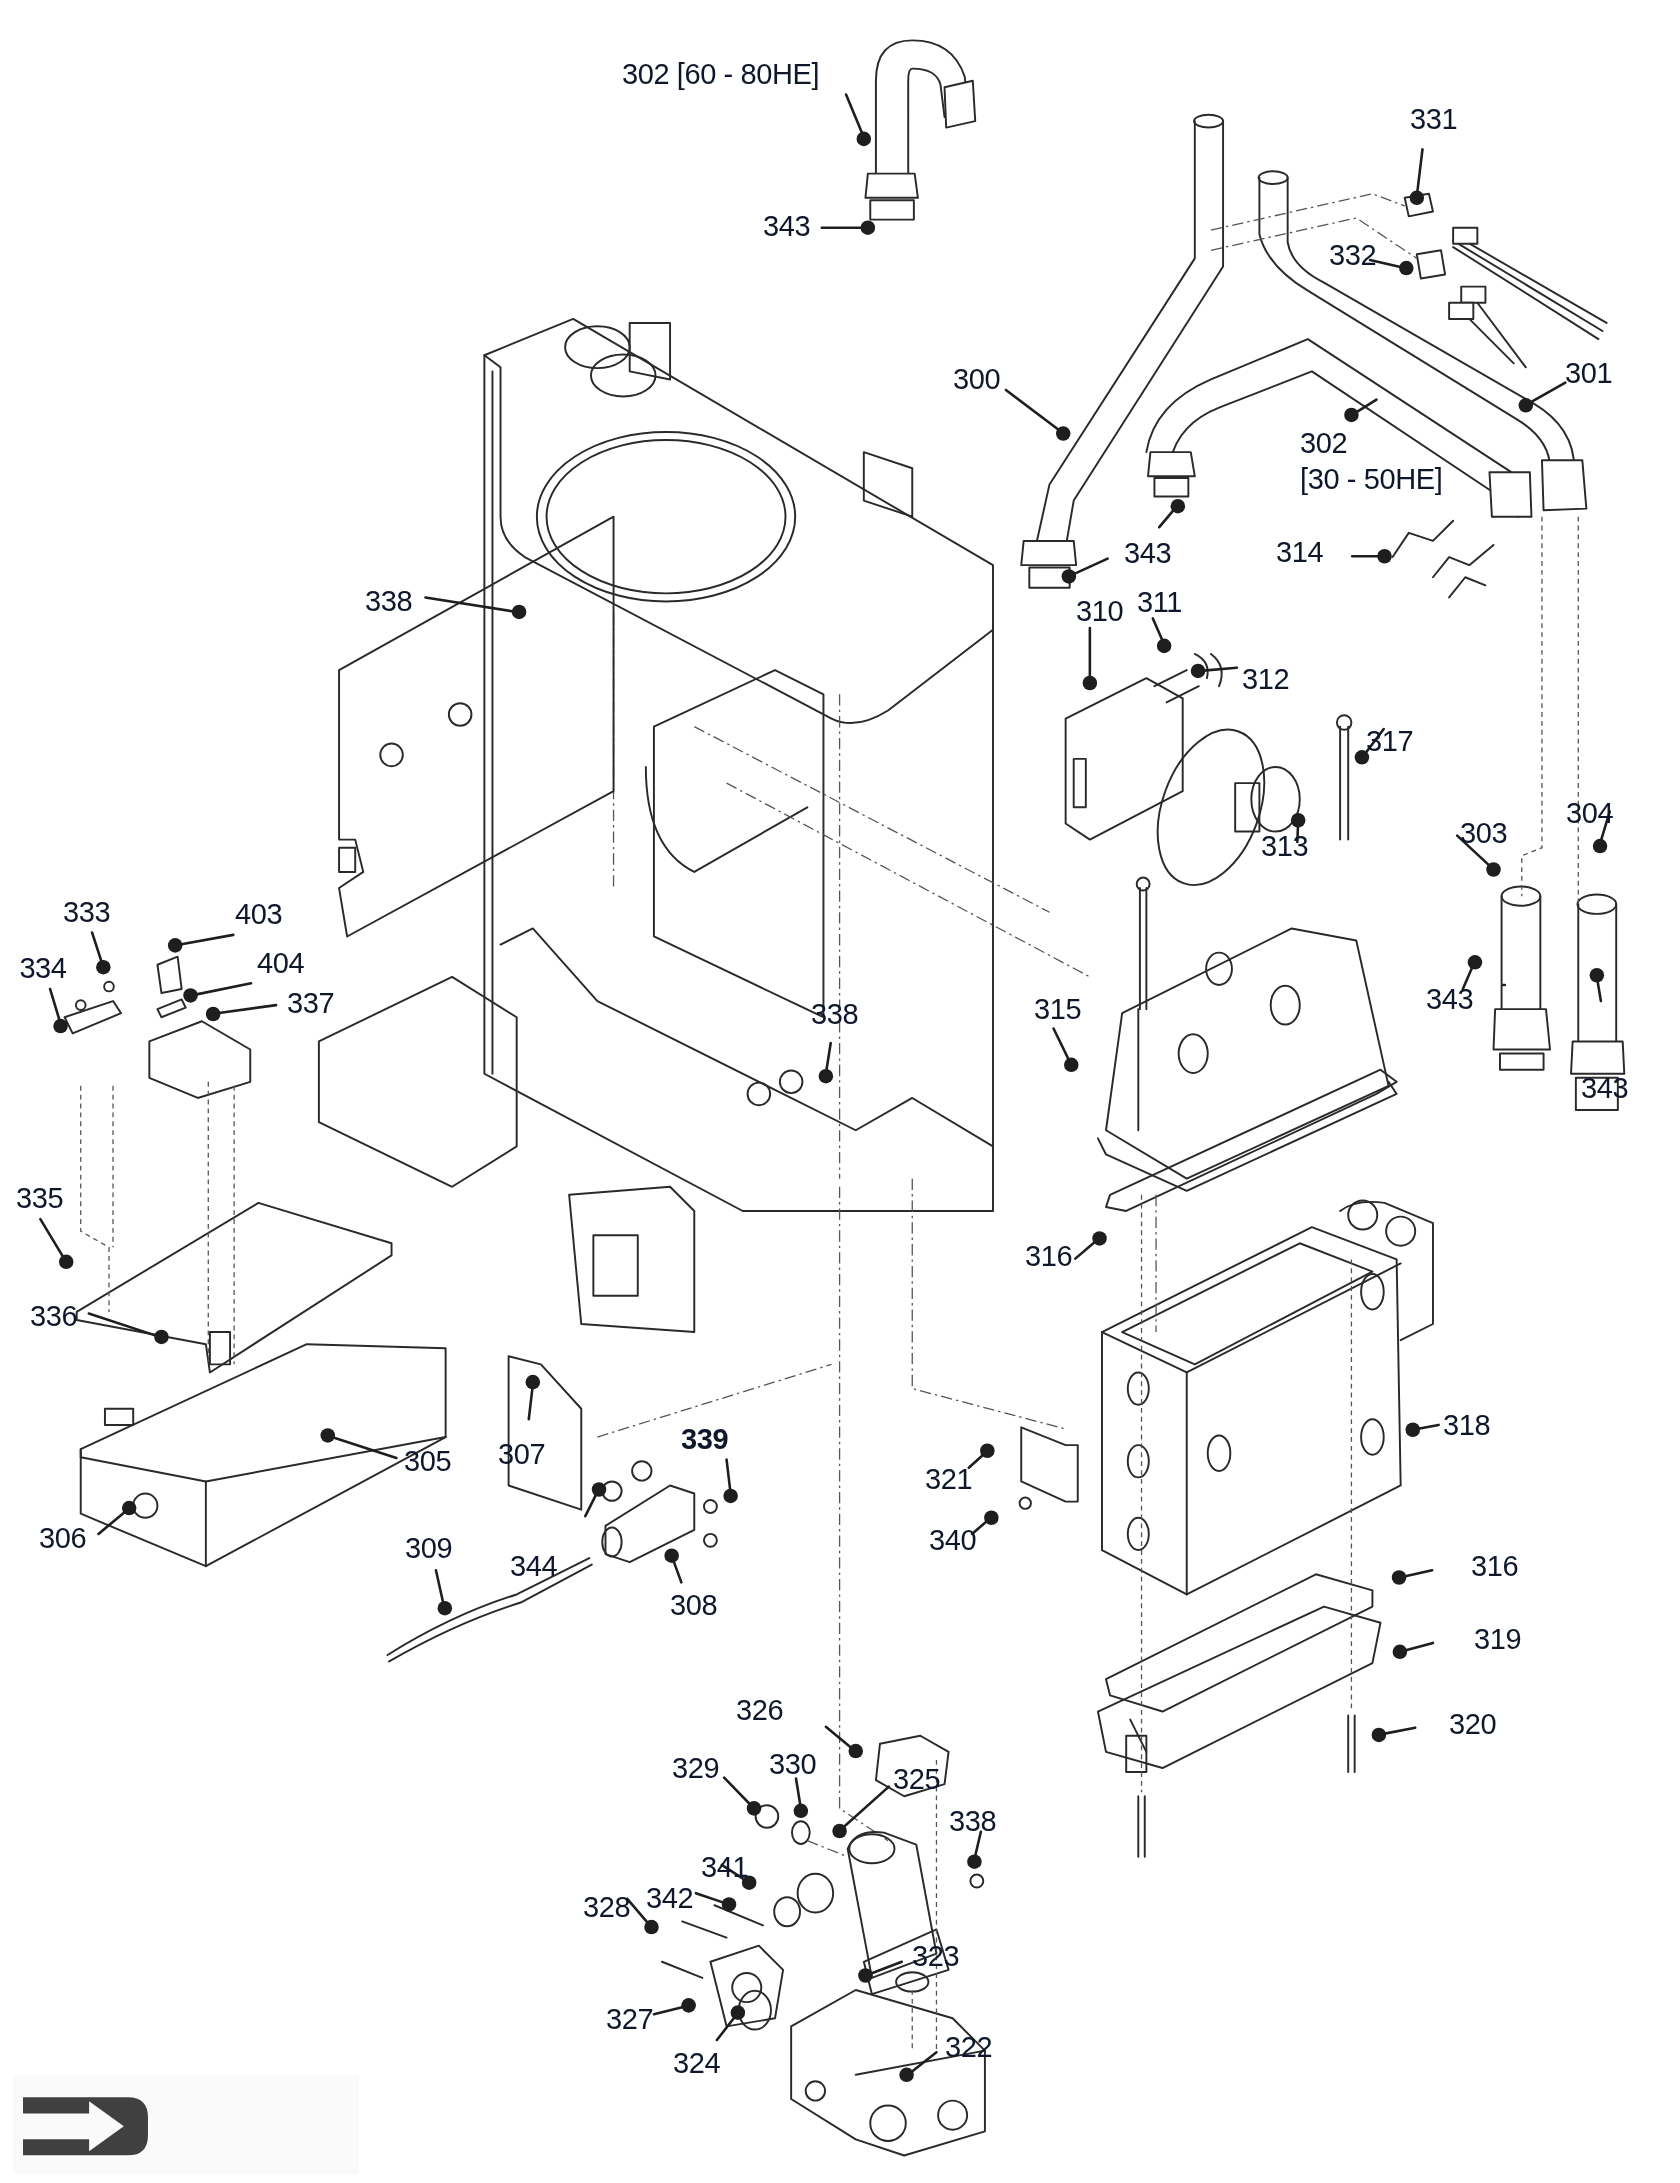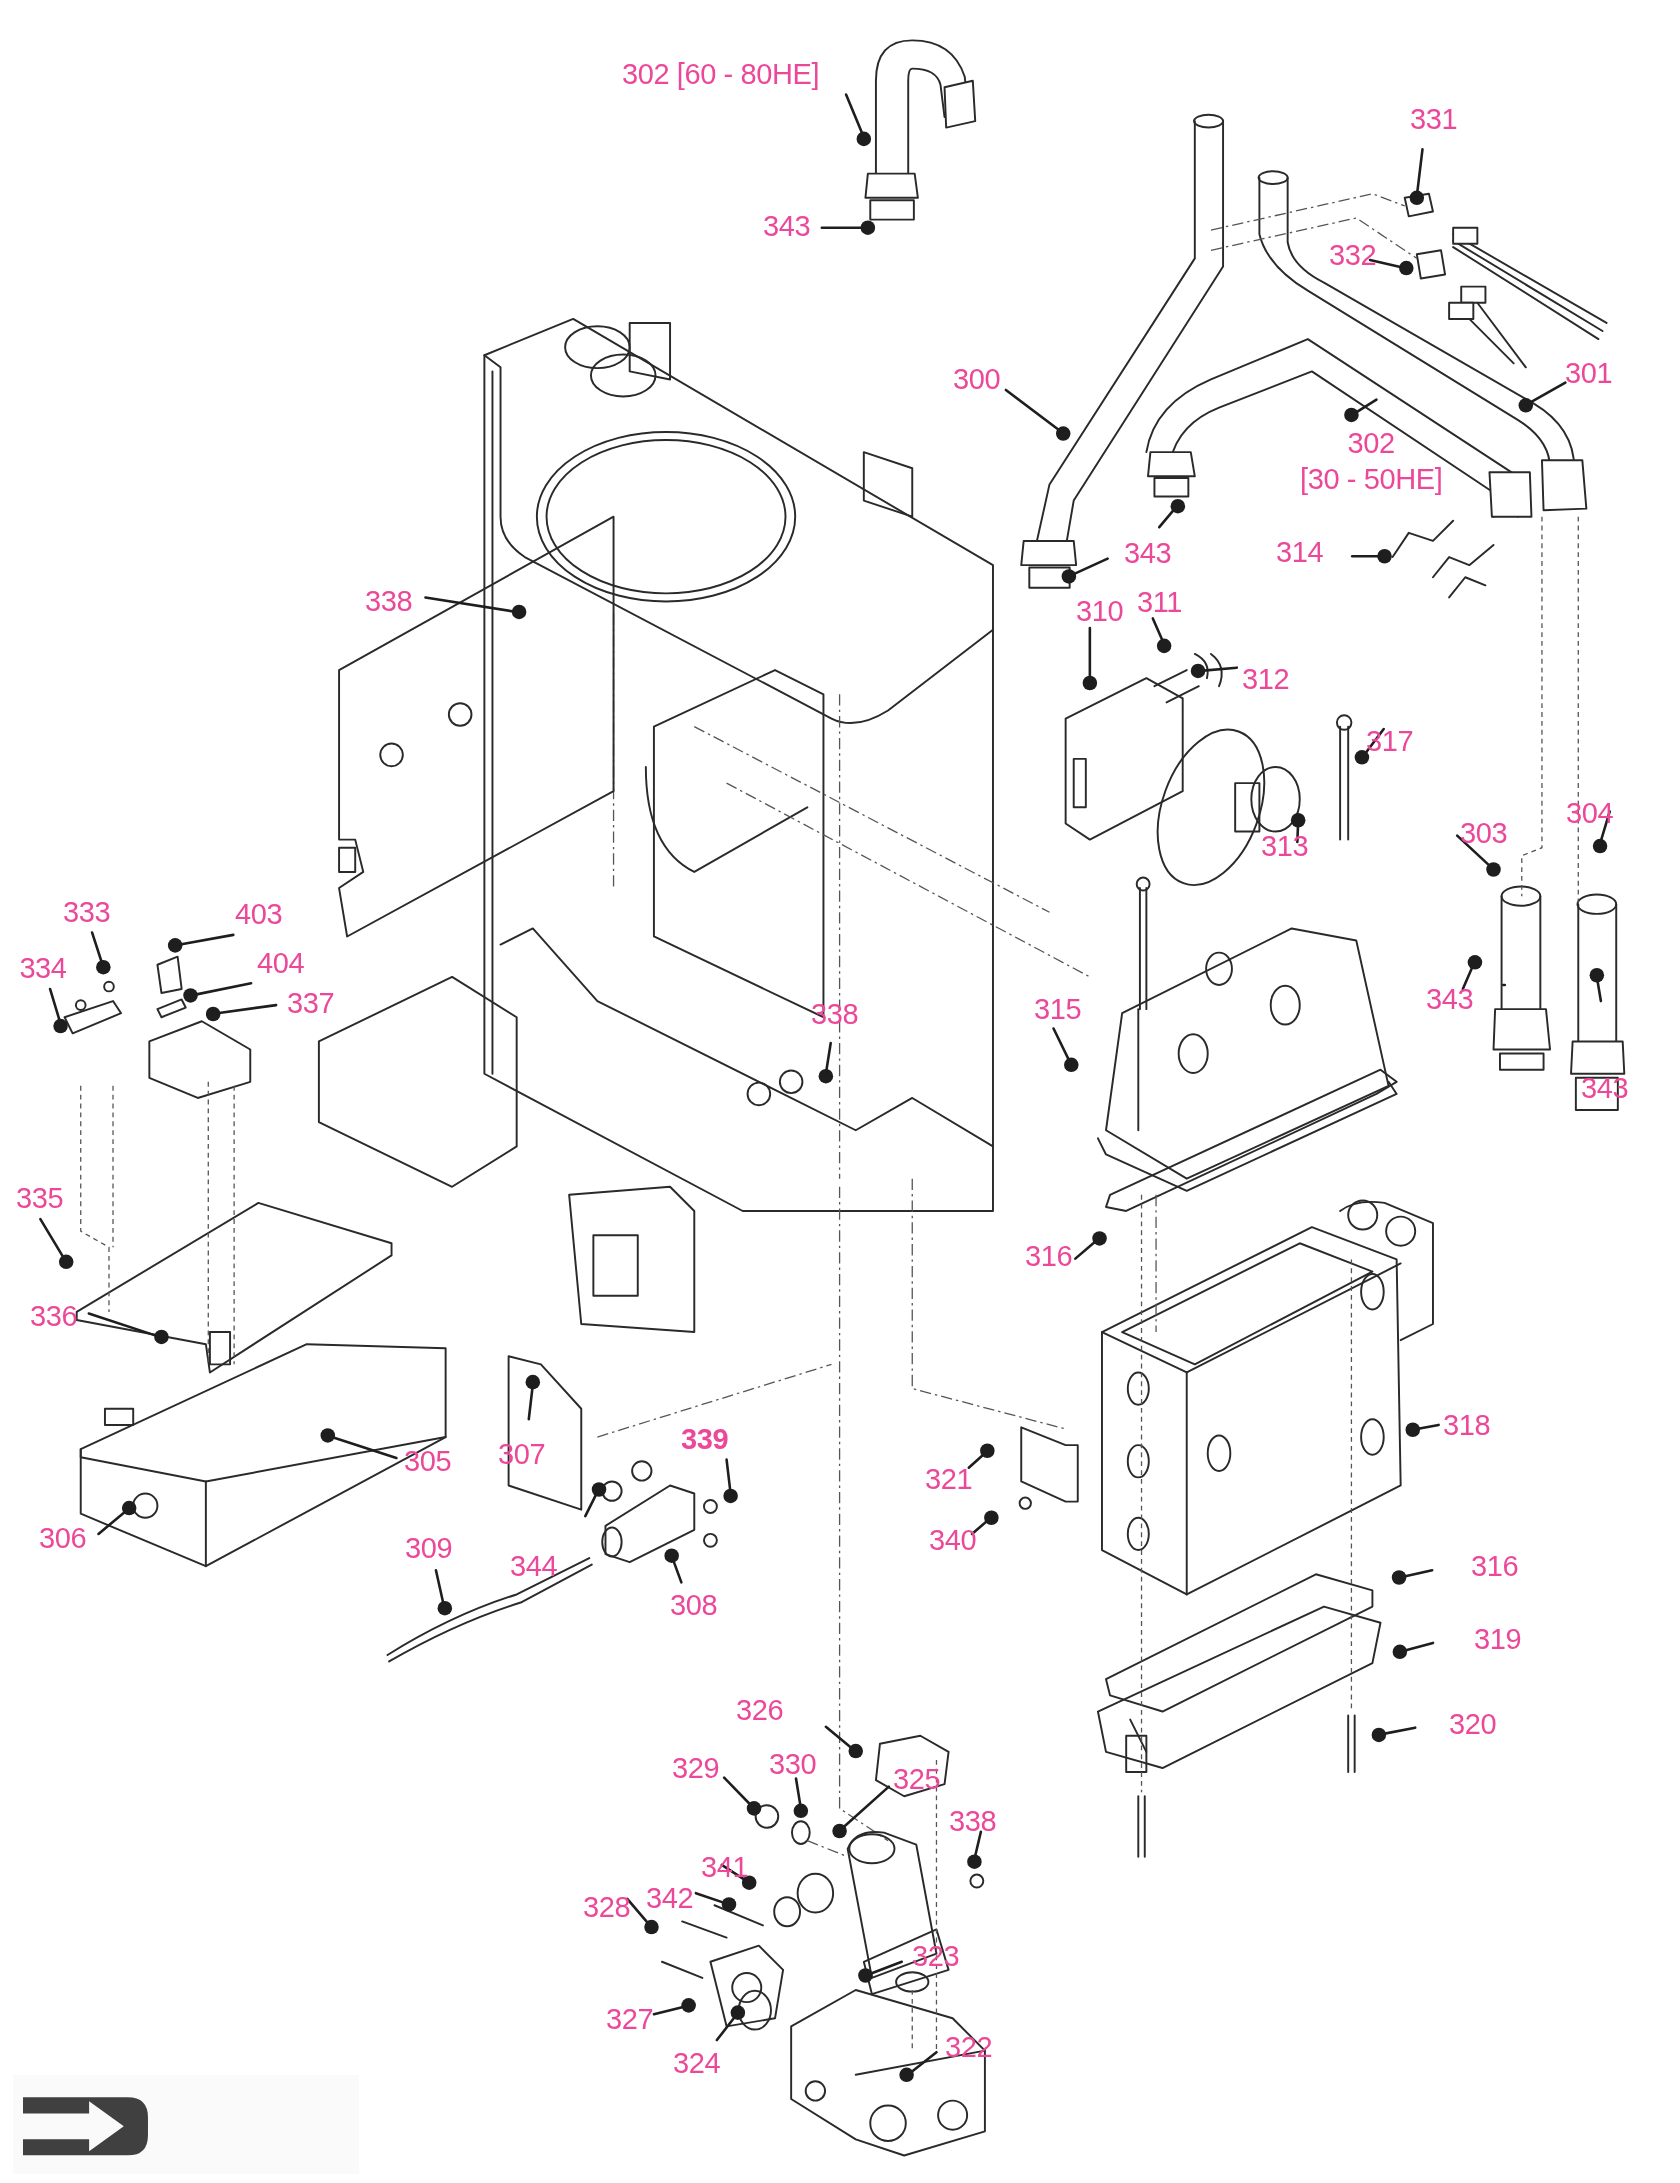--- a/index.html
+++ b/index.html
@@ -4,22 +4,22 @@
 <style>
   html, body { margin: 0; padding: 0; background: #ffffff; }
   body { width: 1680px; height: 2183px; position: relative; overflow: hidden; font-family: "Liberation Sans", sans-serif; }
   #diagram { position: absolute; left: 0; top: 0; width: 1680px; height: 2183px; }
   .part { fill: none; stroke: #2a2a2a; stroke-width: 2.4; stroke-linejoin: round; stroke-linecap: round; }
   .part-fill { fill: #ffffff; stroke: #2a2a2a; stroke-width: 2.4; stroke-linejoin: round; }
   .hidden { fill: none; stroke: #555; stroke-width: 1.6; stroke-dasharray: 14 5 3 5; }
   .dash { fill: none; stroke: #555; stroke-width: 1.6; stroke-dasharray: 6 5; }
   .leader { stroke: #1e1e1e; stroke-width: 3.2; stroke-linecap: round; }
   .dot { fill: #1e1e1e; }
-  .callout { position: absolute; font-size: 29px; color: #ec4899; white-space: nowrap; line-height: 1; letter-spacing: -0.4px; }
-  .callout.two-line { line-height: 1.25; text-align: center; }
+  .callout { position: absolute; font-size: 29px; color: #0f172a; white-space: nowrap; line-height: 1; letter-spacing: -0.4px; }
+  .callout.two-line { line-height: 1.25; text-align: left; }
   #logo { position: absolute; left: 13px; top: 2075px; width: 346px; height: 99px; background: #fafafa; }
   #logo svg { position: absolute; left: 9.7px; top: 9.7px; }
   #logo-text { position: absolute; left: 142px; top: 1.6px; font-size: 84px; font-weight: bold; color: #404040; letter-spacing: -4.8px; font-family: "Liberation Sans", sans-serif; }
 </style>
 </head>
 <body>
 
 <svg id="diagram" viewBox="0 0 2081 2704" xmlns="http://www.w3.org/2000/svg">
 
   <g>

